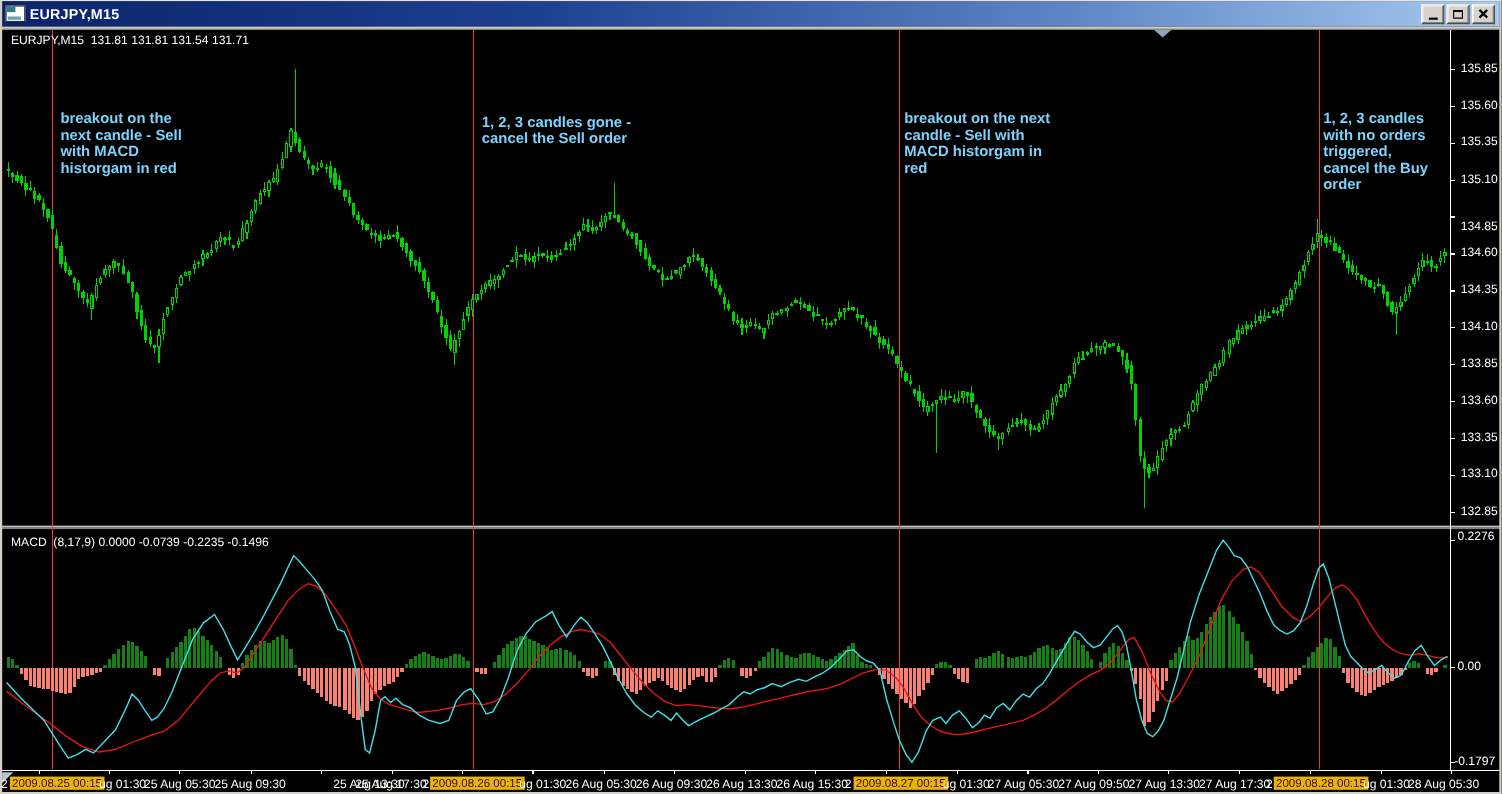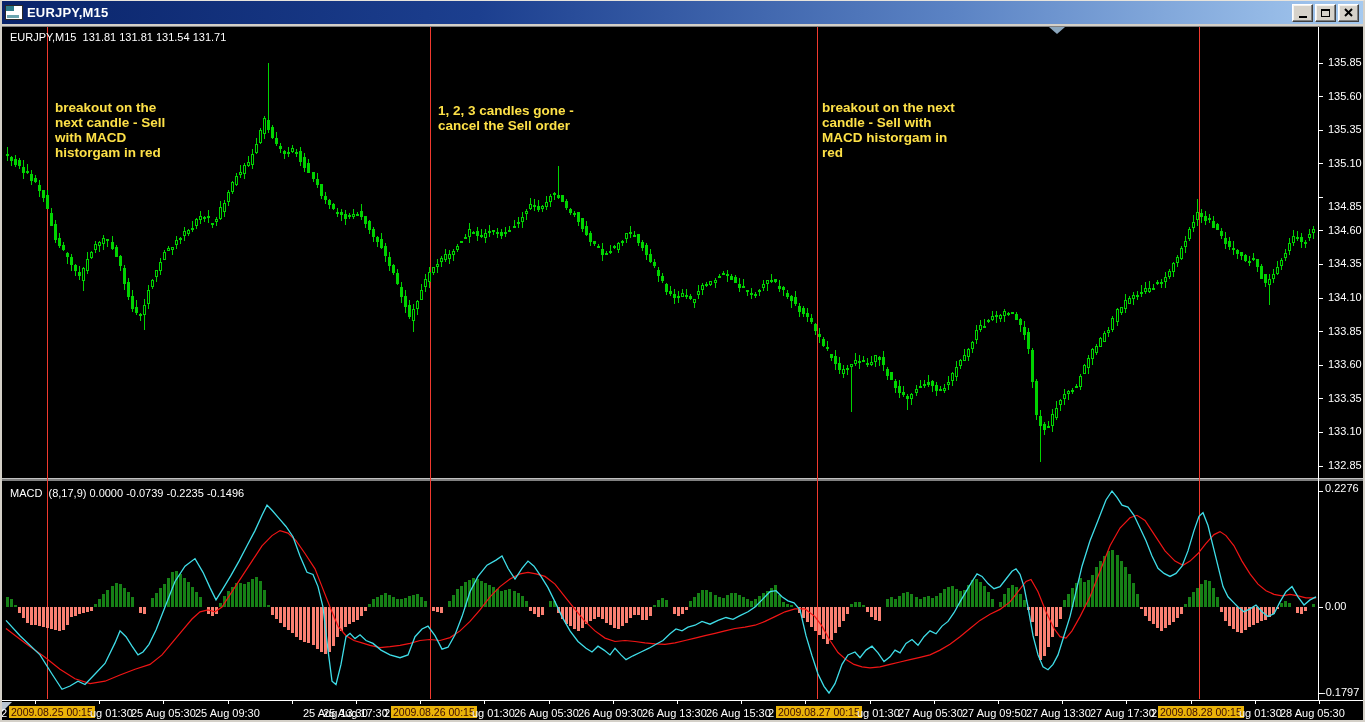--- a/index.html
+++ b/index.html
@@ -24,21 +24,21 @@
   #frame-strip{position:absolute;left:0;top:24px;width:1365px;height:3px;background:#d4d0c8;z-index:30;border-bottom:1px solid #808080;box-sizing:border-box;}
   .edge{position:absolute;background:#d4d0c8;z-index:30;}
   #edge-l{left:0;top:24px;width:2px;height:698px;}
   #edge-r{right:0;top:24px;width:2px;height:698px;}
   #edge-b{left:0;top:720px;width:1365px;height:2px;}
   
   #plot{position:absolute;left:0;top:0;z-index:1;}
   #overlays{position:absolute;left:0;top:0;width:1365px;height:722px;z-index:10;pointer-events:none;}
   .sym-label{position:absolute;left:10px;top:31px;color:#fff;font-size:11px;white-space:pre;}
   .macd-label{position:absolute;left:10px;top:487px;color:#fff;font-size:11px;white-space:pre;}
-  .annotation{position:absolute;color:#fde047;font-weight:bold;font-size:13.5px;line-height:1.12;white-space:pre-line;}
+  .annotation{position:absolute;color:#7dd3fc;font-weight:bold;font-size:13.5px;line-height:1.12;white-space:pre-line;}
   #ann-0{left:55px;top:100px;width:195px;}
   #ann-1{left:438px;top:103px;width:240px;}
   #ann-2{left:822px;top:100px;width:210px;}
   #ann-3{left:1203px;top:100px;width:130px;}
   .axis-label{position:absolute;color:#fff;font-size:11px;white-space:nowrap;}
   .time-label{position:absolute;color:#fff;font-size:11px;white-space:nowrap;top:707px;}
   .time-label.hl{background:#eab308;color:#3a0a05;font-size:10.5px;padding:0 2px;top:706px;}
 </style>
 </head>
 <body>
@@ -1098,20 +1098,25 @@
     <div class="annotation" id="ann-0">breakout on the
 next candle - Sell
 with MACD
 historgam in red</div>
     <div class="annotation" id="ann-1">1, 2, 3 candles gone -
 cancel the Sell order</div>
     <div class="annotation" id="ann-2">breakout on the next
 candle - Sell with
 MACD historgam in
 red</div>
+    <div class="annotation" id="ann-3">1, 2, 3 candles
+with no orders
+triggered,
+cancel the Buy
+order</div>
     <div id="price-axis">
         <span class="axis-label" style="left: 1328px; top: 56px;">135.85</span>
         <span class="axis-label" style="left: 1328px; top: 90px;">135.60</span>
         <span class="axis-label" style="left: 1328px; top: 123px;">135.35</span>
         <span class="axis-label" style="left: 1328px; top: 157px;">135.10</span>
         <span class="axis-label" style="left: 1328px; top: 200px;">134.85</span>
         <span class="axis-label" style="left: 1328px; top: 224px;">134.60</span>
         <span class="axis-label" style="left: 1328px; top: 257px;">134.35</span>
         <span class="axis-label" style="left: 1328px; top: 291px;">134.10</span>
         <span class="axis-label" style="left: 1328px; top: 325px;">133.85</span>

